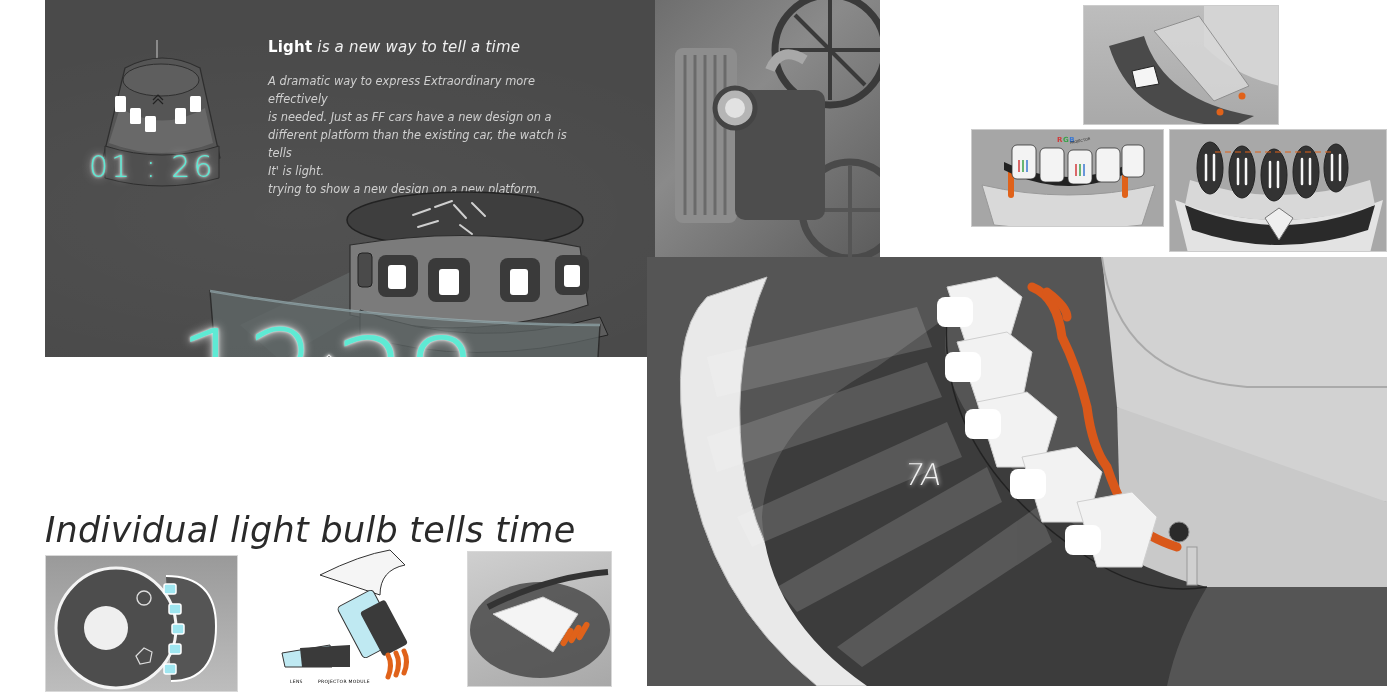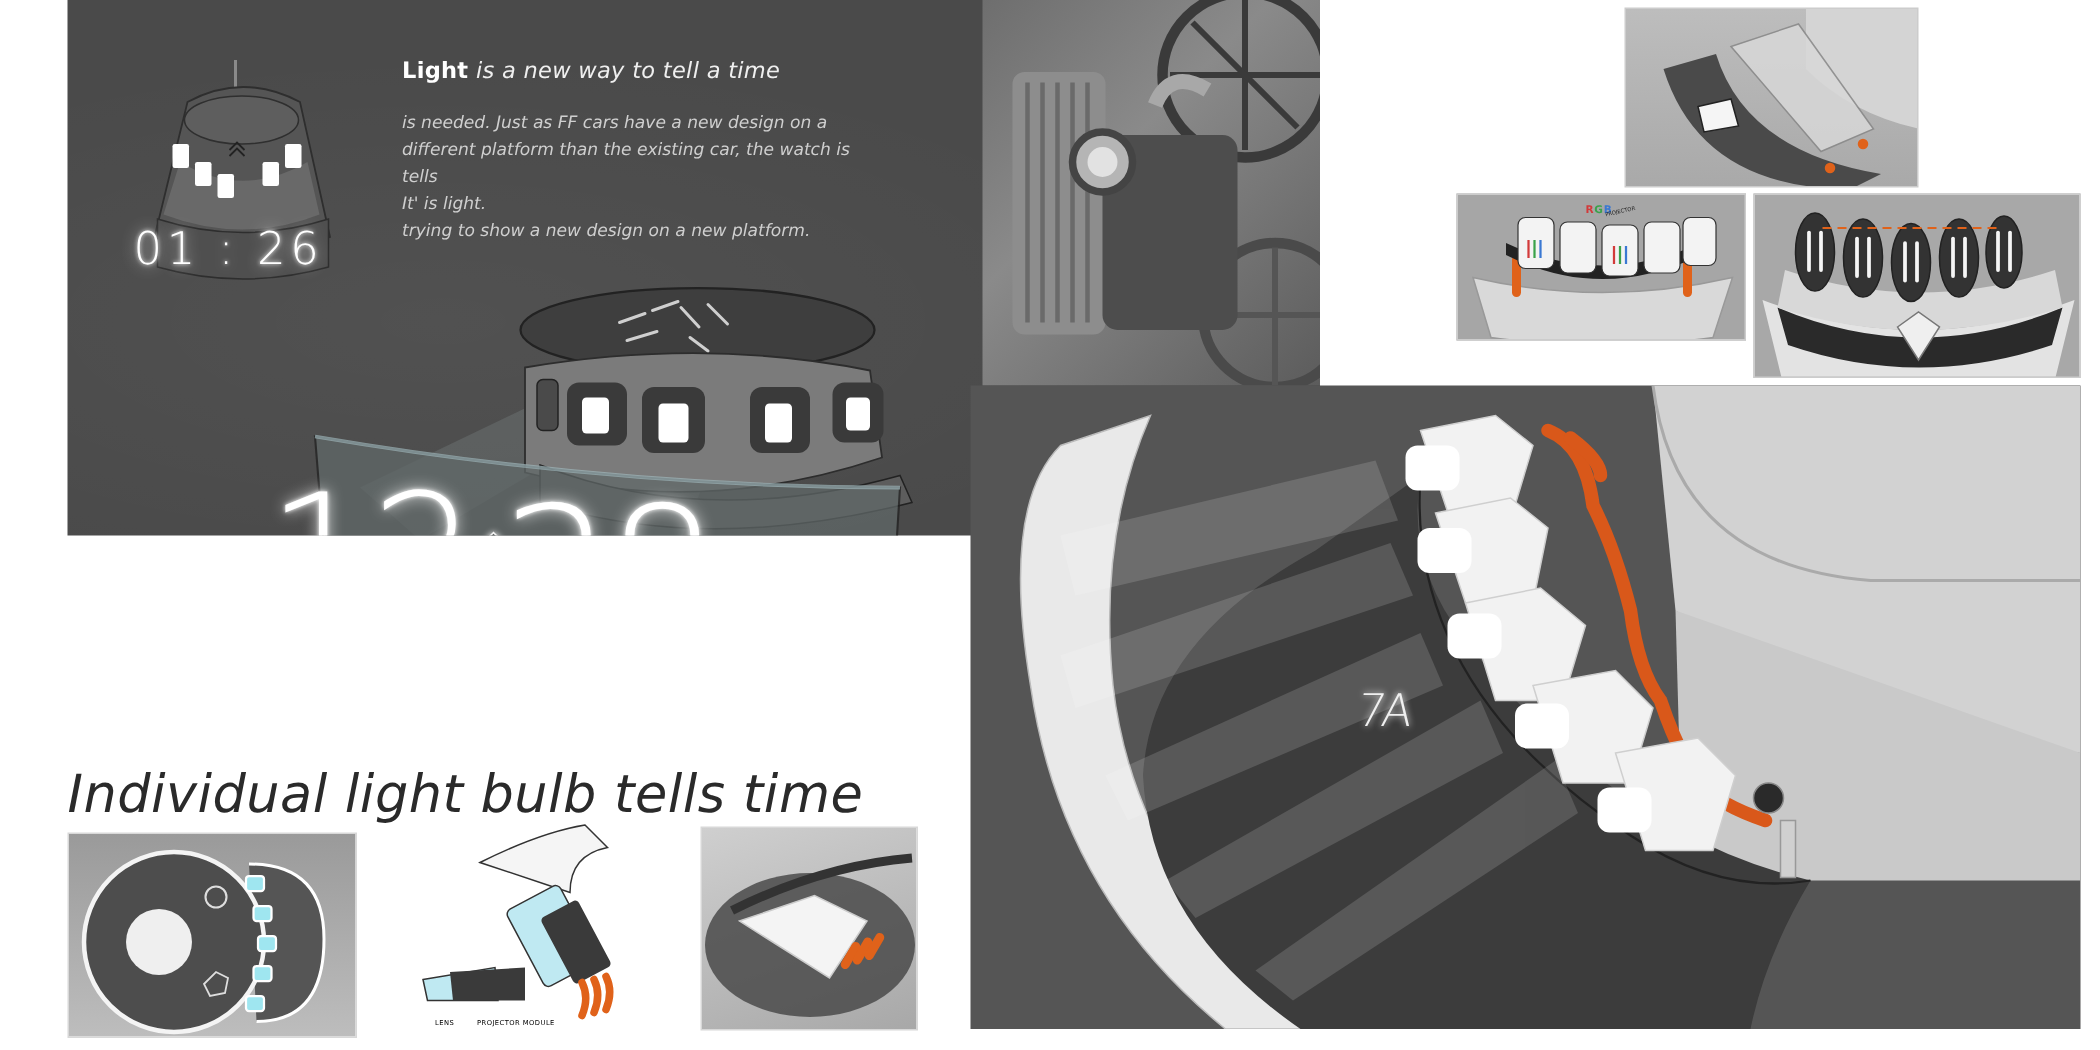--- a/index.html
+++ b/index.html
@@ -16,21 +16,21 @@
   .headline b { font-style: normal; font-weight: bold; color:#ffffff; }
   .para { left: 223px; top: 72px; width: 325px; color:#cfcfcf; font-size: 11.4px; font-style: italic; line-height: 18px; }
 
   
   .small-watch { left: 50px; top: 38px; width: 135px; height: 150px; }
   .small-time { left: 44px; top: 149px; color:#f4f4f4; font-size: 30px; letter-spacing: 3px;
       text-shadow: 0 0 6px rgba(255,255,255,.8); font-weight: 300; }
 
   
   .big-watch { left: 115px; top: 185px; width: 490px; height: 300px; }
-  .digits { color:#ffffff; text-shadow: 0 0 10px rgba(255,255,255,.9), 0 0 3px #fff; font-weight: 300; }
+  .digits { color:#5eead4; text-shadow: 0 0 10px rgba(255,255,255,.9), 0 0 3px #fff; font-weight: 300; }
   .d-hours { left: 133px; top: 306px; font-size: 112px; letter-spacing: -2px; }
   .d-mins  { left: 288px; top: 312px; font-size: 118px; letter-spacing: -4px; }
   .d-secs  { left: 452px; top: 412px; font-size: 54px; }
   .colon-dot { width: 8px; height: 8px; border: 1.5px solid #f3f3f3; transform: rotate(45deg); box-shadow: 0 0 4px #fff; }
 
   
   .projector { left: 610px; top: 0; width: 225px; height: 257px;
       background: linear-gradient(135deg, #6e6e6e 0%, #8a8a8a 40%, #5c5c5c 100%); overflow:hidden; }
 
   
@@ -57,20 +57,21 @@
 </head>
 <body>
 
 <div id="concept-panel" class="abs">
   <div class="vignette"></div>
 
   <div class="abs headline">
     <b>Light</b><span> is a new way to tell a time</span>
   </div>
   <div class="abs para">
+    <div>A dramatic way to express Extraordinary more effectively</div>
     <div>is needed. Just as FF cars have a new design on a</div>
     <div>different platform than the existing car, the watch is tells</div>
     <div>It' is light.</div>
     <div>trying to show a new design on a new platform.</div>
   </div>
 
   <svg class="abs small-watch" viewBox="0 0 135 150">
     <line x1="62" y1="2" x2="62" y2="50" stroke="#8a8a8a" stroke-width="2"></line>
     <path d="M30 30 Q67 10 105 30 L125 120 Q67 145 8 120 Z" fill="#555" stroke="#2e2e2e" stroke-width="1.2"></path>
     <ellipse cx="66" cy="42" rx="38" ry="16" fill="#5e5e5e" stroke="#2f2f2f"></ellipse>

